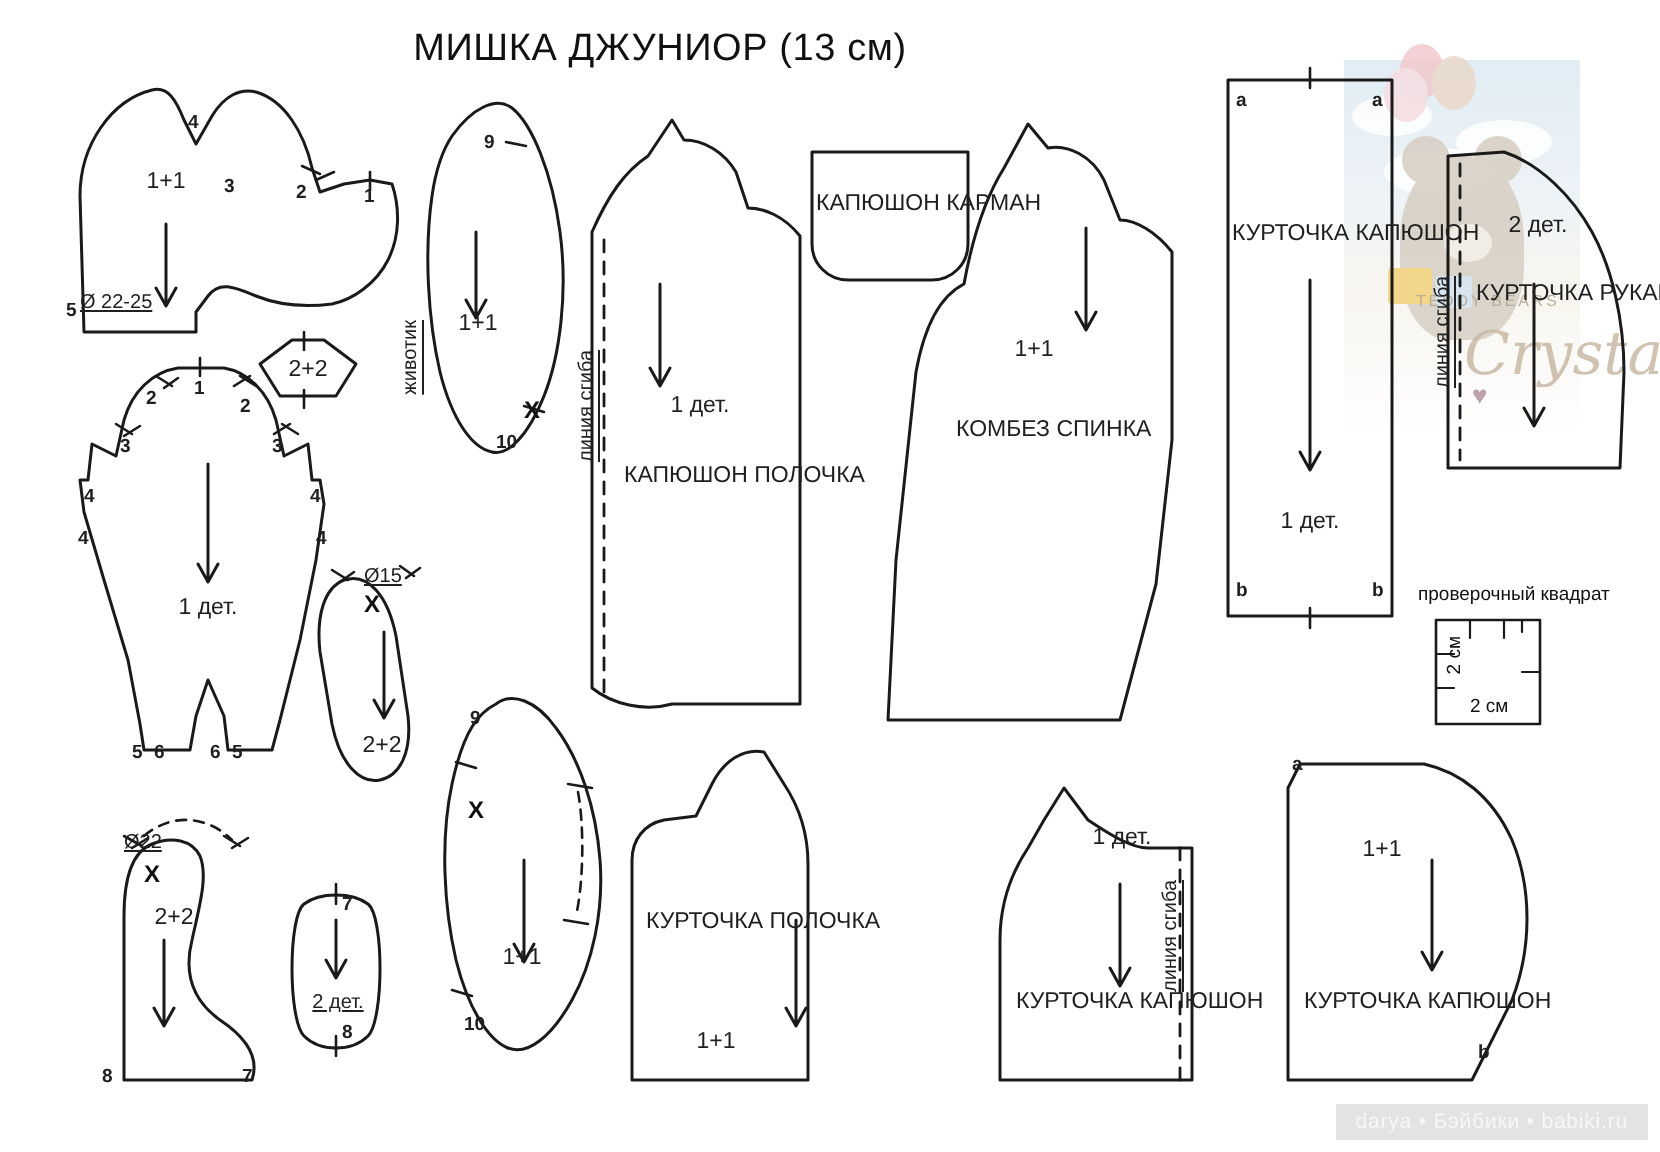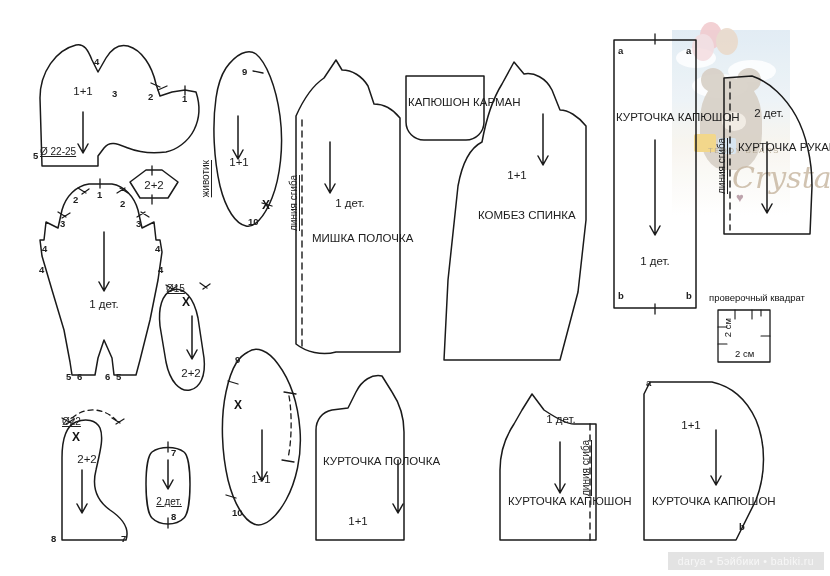--- a/index.html
+++ b/index.html
@@ -46,20 +46,21 @@
   .wm-heart{position:absolute;left:88px;top:40px;font-size:13px;color:#b79aa4;opacity:.9;}
   #footer{position:absolute;right:6px;bottom:6px;background:#e3e3e3;color:#f7f7f7;
       font-size:10.5px;padding:3px 10px;letter-spacing:.4px;}
   .sqlbl{position:absolute;font-size:9.5px;color:#111;}
 </style>
 </head>
 <body>
 
 <div id="sheet">
 
+  <div id="title">МИШКА ДЖУНИОР (13 см)</div>
 
   <div id="wm">
     <div class="sky"></div>
     <div class="cloud" style="left:4px;top:18px;width:40px;height:20px;"></div>
     <div class="cloud" style="left:56px;top:30px;width:48px;height:22px;"></div>
     <div class="cloud" style="left:20px;top:44px;width:56px;height:24px;"></div>
     <div class="bear"></div>
     <div class="muzzle"></div>
     <div class="gift"></div>
     <div class="gift2"></div>
@@ -235,21 +236,21 @@
   <div class="lbl num" style="left:136px;top:218px;">3</div>
   <div class="lbl num" style="left:42px;top:243px;">4</div>
   <div class="lbl num" style="left:39px;top:264px;">4</div>
   <div class="lbl num" style="left:155px;top:243px;">4</div>
   <div class="lbl num" style="left:158px;top:264px;">4</div>
   <div class="lbl num" style="left:66px;top:371px;">5</div>
   <div class="lbl num" style="left:77px;top:371px;">6</div>
   <div class="lbl num" style="left:105px;top:371px;">6</div>
   <div class="lbl num" style="left:116px;top:371px;">5</div>
 
-  <div class="lbl sm" style="left:166px;top:283px;width:44px;text-align:left;">Ø15</div>
+  <div class="lbl sm" style="left:182px;top:283px;width:44px;text-align:left;">Ø15</div>
   <div class="xmark" style="left:182px;top:295px;">X</div>
   <div class="lbl" style="left:168px;top:366px;width:46px;">2+2</div>
 
   <div class="lbl sm" style="left:62px;top:416px;width:52px;text-align:left;">Ø22</div>
   <div class="xmark" style="left:72px;top:430px;">X</div>
   <div class="lbl" style="left:64px;top:452px;width:46px;">2+2</div>
   <div class="lbl num" style="left:51px;top:533px;">8</div>
   <div class="lbl num" style="left:121px;top:533px;">7</div>
 
   <div class="lbl sm" style="left:146px;top:496px;width:46px;">2 дет.</div>
@@ -261,21 +262,21 @@
   <div class="lbl num" style="left:242px;top:66px;">9</div>
   <div class="lbl num" style="left:248px;top:216px;">10</div>
   <div class="xmark" style="left:262px;top:198px;">X</div>
 
   <div class="lbl" style="left:238px;top:472px;width:46px;">1+1</div>
   <div class="lbl num" style="left:235px;top:354px;">9</div>
   <div class="lbl num" style="left:232px;top:507px;">10</div>
   <div class="xmark" style="left:234px;top:398px;">X</div>
 
   <div class="lbl" style="left:314px;top:196px;width:72px;">1 дет.</div>
-  <div class="lbl" style="left:312px;top:231px;width:80px;">МИШКА ПОЛОЧКА</div>
+  <div class="lbl" style="left:312px;top:231px;width:80px;">КАПЮШОН ПОЛОЧКА</div>
   <div class="lbl sm vert flip" style="left:288px;top:175px;">линия сгиба</div>
 
   <div class="lbl" style="left:408px;top:95px;width:74px;">КАПЮШОН КАРМАН</div>
 
   <div class="lbl" style="left:488px;top:168px;width:58px;">1+1</div>
   <div class="lbl" style="left:478px;top:208px;width:96px;">КОМБЕЗ СПИНКА</div>
 
   <div class="lbl" style="left:616px;top:110px;width:80px;">КУРТОЧКА КАПЮШОН</div>
   <div class="lbl" style="left:624px;top:254px;width:62px;">1 дет.</div>
   <div class="lbl num" style="left:618px;top:45px;">a</div>

